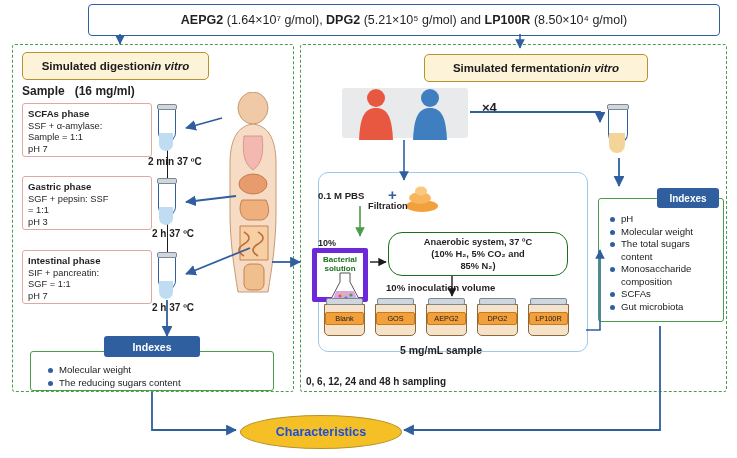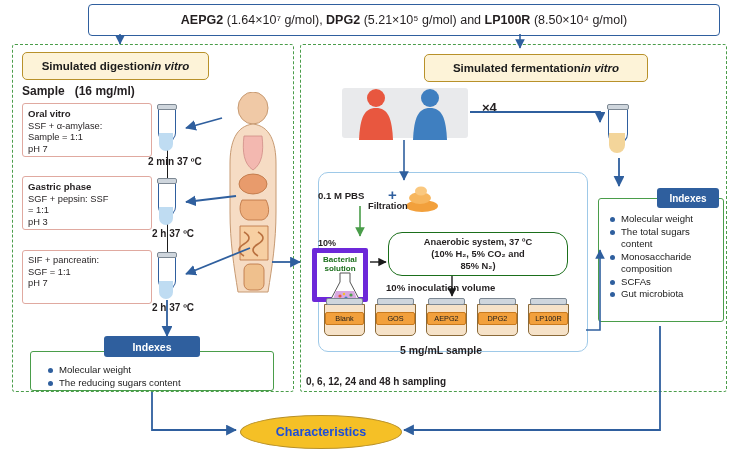--- a/index.html
+++ b/index.html
@@ -214,32 +214,33 @@
   <span>Simulated fermentation </span>
     <span class="ital">in vitro</span>
 </div>
 
 <div class="abs" id="sample-label">
   <span>Sample</span>
   &nbsp;&nbsp;<span>(16 mg/ml)</span>
 </div>
 
 <div class="abs phase" id="phase-oral">
-  <span class="title">Oral vitro</span>
+  <span class="title">SCFAs phase</span>
   <span>SSF + α-amylase:</span><br>
   <span>Sample = 1:1</span><br>
   <span>pH 7</span>
 </div>
 <div class="abs phase" id="phase-gastric">
   <span class="title">Gastric phase</span>
   <span>SGF + pepsin: SSF</span><br>
   <span>= 1:1</span><br>
   <span>pH 3</span>
 </div>
 <div class="abs phase" id="phase-intestinal">
+  <span class="title">Intestinal phase</span>
   <span>SIF + pancreatin:</span><br>
   <span>SGF = 1:1</span><br>
   <span>pH 7</span>
 </div>
 
 <div class="abs vline" style="left:167px;top:150px;height:30px;"></div>
 <div class="abs vline" style="left:167px;top:224px;height:30px;"></div>
 
 <div class="tube abs" id="tube1">
   <div class="body"></div>
@@ -361,20 +362,21 @@
 <div class="abs" id="mg-label">5 mg/mL sample</div>
 <div class="abs" id="sampling-label">0, 6, 12, 24 and 48 h sampling</div>
 
 <div class="abs" id="tube-right">
   <div class="body"></div>
     <div class="liq"></div>
     <div class="cap"></div>
 </div>
 
 <div class="abs" id="idx-right-box">
+  <div class="bullet">pH</div>
   <div class="bullet">Molecular weight</div>
   <div class="bullet">The total sugars content</div>
   <div class="bullet">Monosaccharide composition</div>
   <div class="bullet">SCFAs</div>
   <div class="bullet">Gut microbiota</div>
 </div>
 <div class="abs" id="idx-right-hdr">Indexes</div>
 
 <div class="abs" id="characteristics">Characteristics</div>
 

